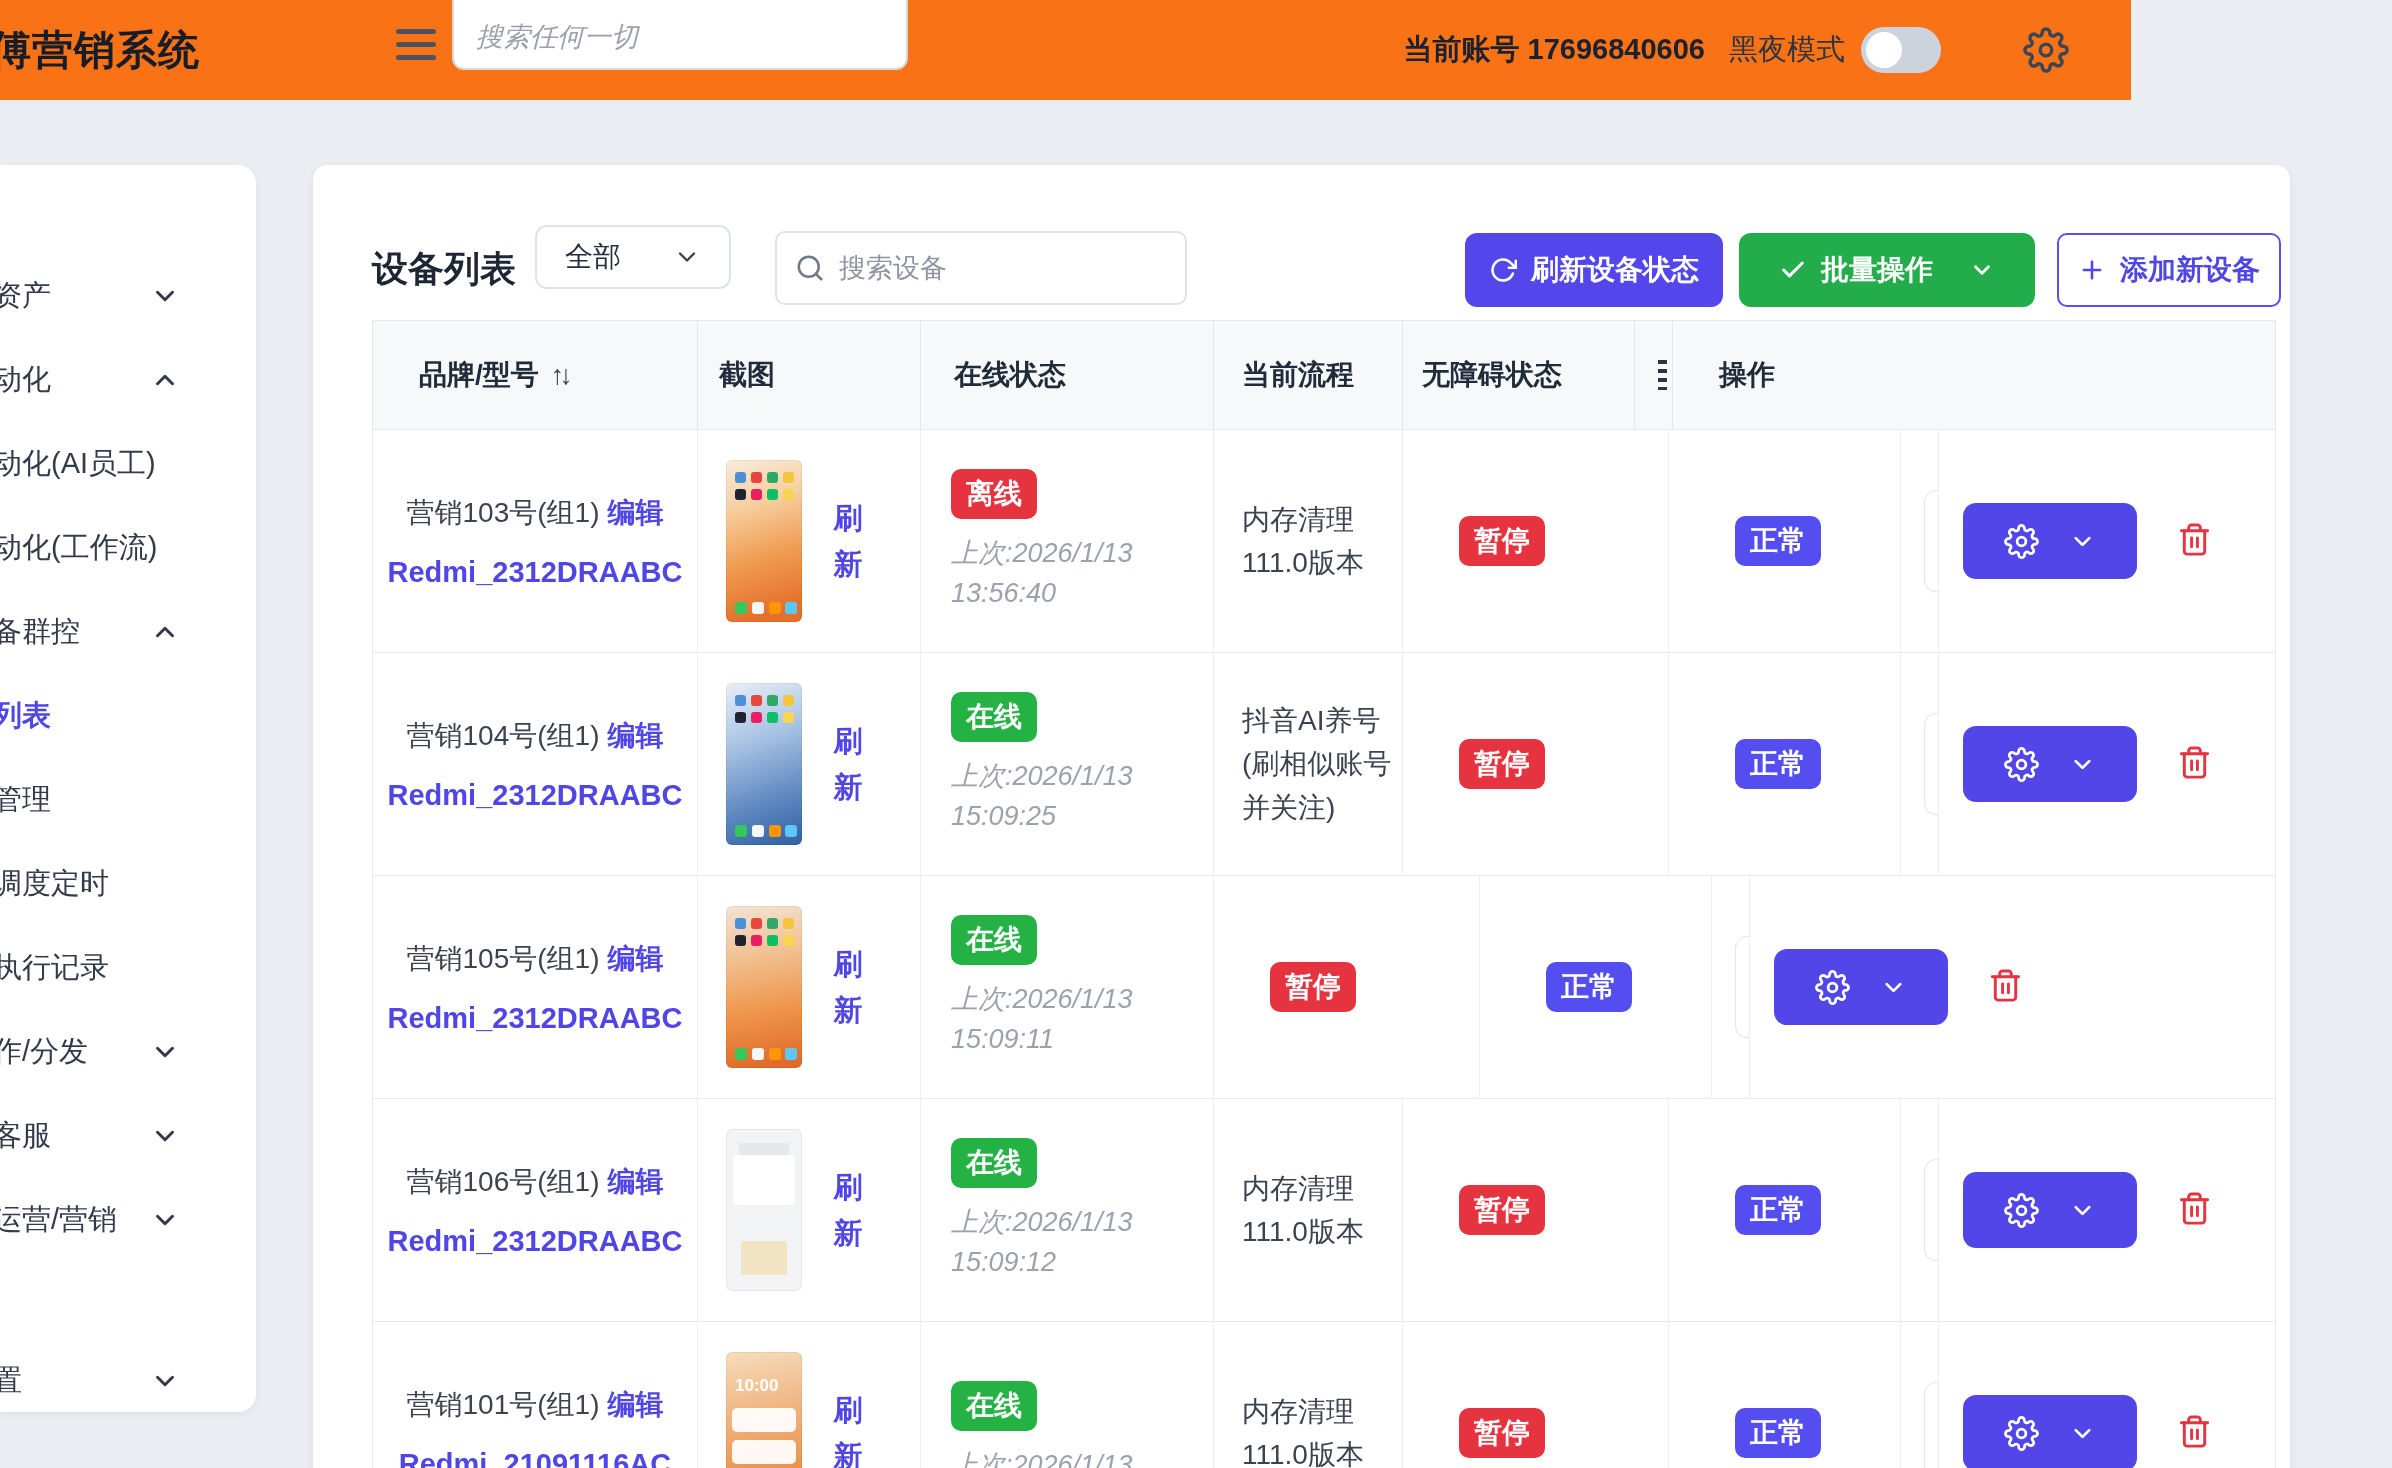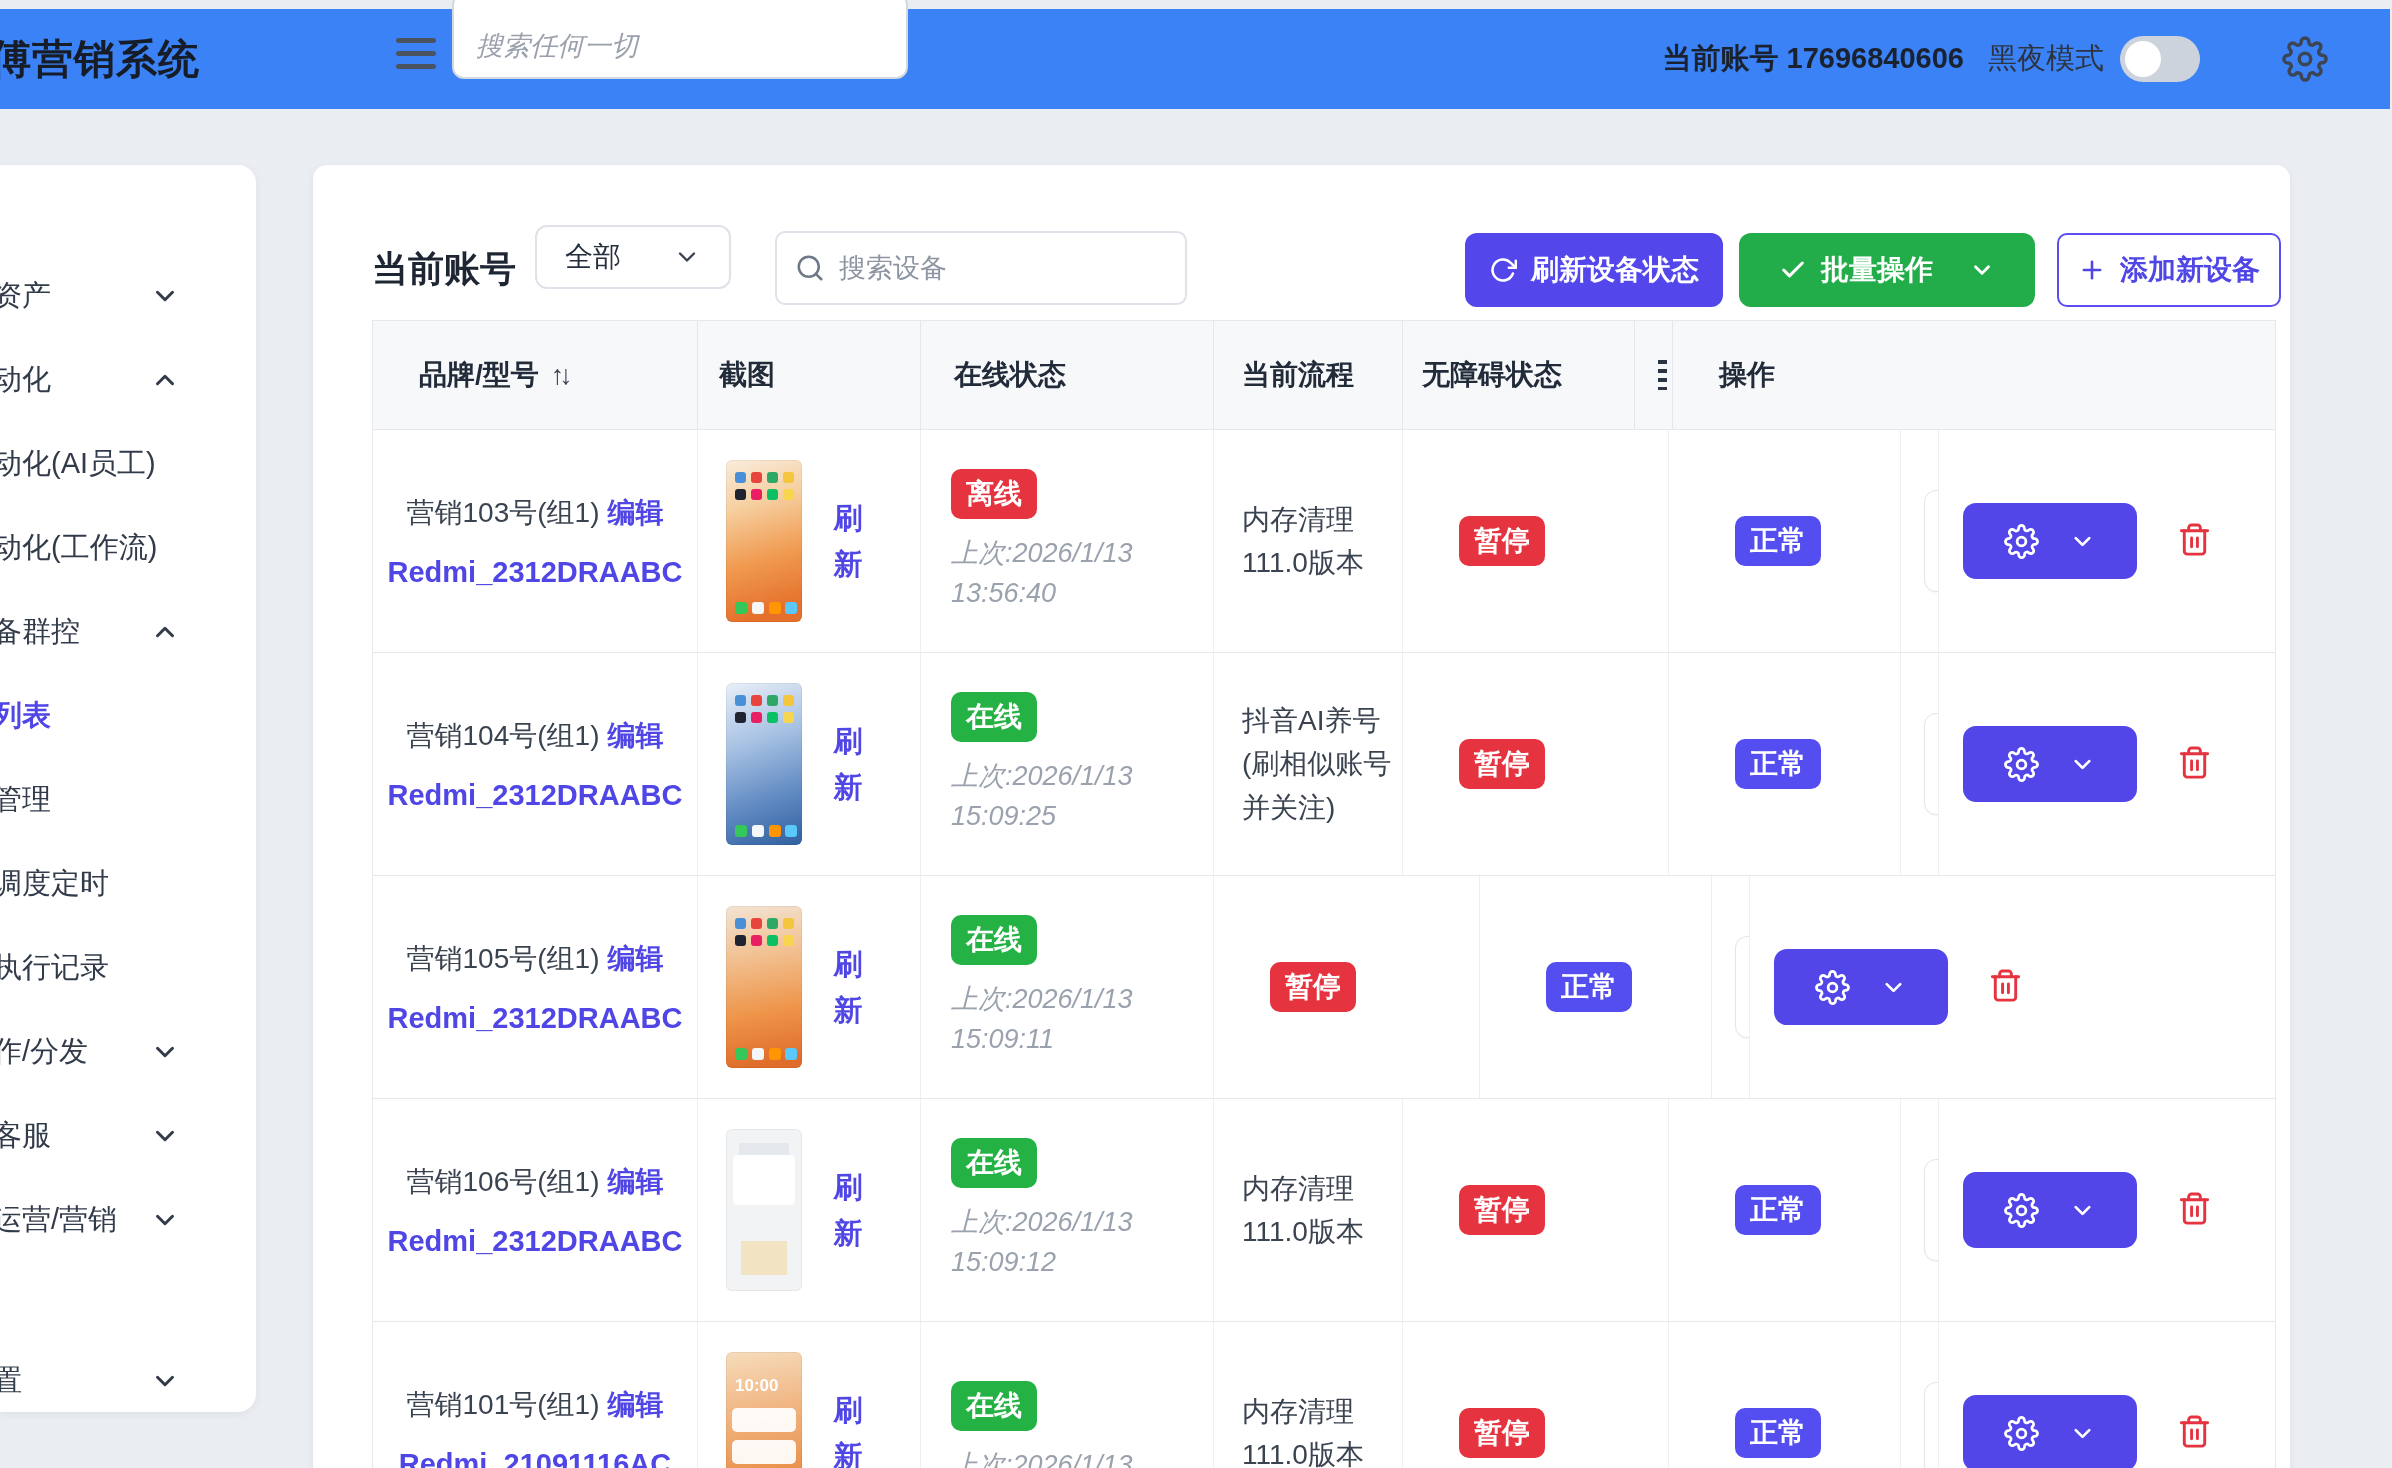--- a/index.html
+++ b/index.html
@@ -13,21 +13,21 @@
     --txt:#333c4b;
     --txt-dark:#1c2430;
     --txt-gray:#9aa2ad;
   }
   *{margin:0;padding:0;box-sizing:border-box;}
   html,body{width:2392px;height:1468px;overflow:hidden;}
   body{font-family:"Liberation Sans","DejaVu Sans",sans-serif;background:var(--page-bg);color:var(--txt);}
   .screen{position:relative;width:2392px;height:1468px;overflow:hidden;}
 
   
-  .topbar{position:absolute;left:0;top:9px;width:2390px;height:100px;background:#3b82f6;}
+  .topbar{position:absolute;left:0;top:0;width:2131px;height:100px;background:#f97316;}
   .app-title{position:absolute;left:-10px;top:50%;transform:translateY(-50%);font-size:41px;font-weight:bold;color:#161d28;letter-spacing:1px;white-space:nowrap;}
   .hamburger{position:absolute;left:396px;top:29px;width:40px;height:40px;cursor:pointer;}
   .hamburger span{display:block;width:40px;height:5px;background:#4b5260;border-radius:3px;margin-bottom:8px;}
   .global-search{position:absolute;left:452px;top:-16px;width:456px;height:86px;border:2px solid #d4d9e0;border-radius:12px;background:#fff;display:flex;align-items:flex-end;}
   .global-search input{border:none;outline:none;width:100%;height:62px;font-size:27px;padding:0 22px;font-family:inherit;background:transparent;color:var(--txt);}
   .global-search input::placeholder{color:#9aa1ac;font-style:italic;}
   .top-right{position:absolute;right:62px;top:0;height:100px;display:flex;align-items:center;}
   .account{font-size:29px;font-weight:bold;color:#1a2230;margin-right:18px;white-space:nowrap;}
   .dm-label{font-size:29px;color:#2c3442;margin-right:16px;white-space:nowrap;margin-left:6px;}
   .toggle{width:80px;height:46px;border-radius:24px;background:#ccd3dd;position:relative;margin-right:82px;cursor:pointer;}
@@ -221,21 +221,21 @@
         <div class="nav-item spaced">
           <span class="nav-label">置</span>
           <span class="nav-chevron"><svg viewBox="0 0 24 24" fill="none" stroke="currentColor" stroke-width="2.4" stroke-linecap="round" stroke-linejoin="round">
               <polyline points="6 9 12 15 18 9"></polyline>
             </svg></span>
         </div>
       </nav>
   </aside>
 
   <main class="card">
-    <h2 class="page-title">当前账号</h2>
+    <h2 class="page-title">设备列表</h2>
 
     <div class="filter-select">
       <span class="val">全部</span>
       <span class="chev"><svg viewBox="0 0 24 24" fill="none" stroke="currentColor" stroke-width="2" stroke-linecap="round" stroke-linejoin="round">
             <polyline points="6 9 12 15 18 9"></polyline>
           </svg></span>
     </div>
 
     <div class="device-search">
       <span class="mag"><svg viewBox="0 0 24 24" fill="none" stroke="currentColor" stroke-width="2" stroke-linecap="round" stroke-linejoin="round">

